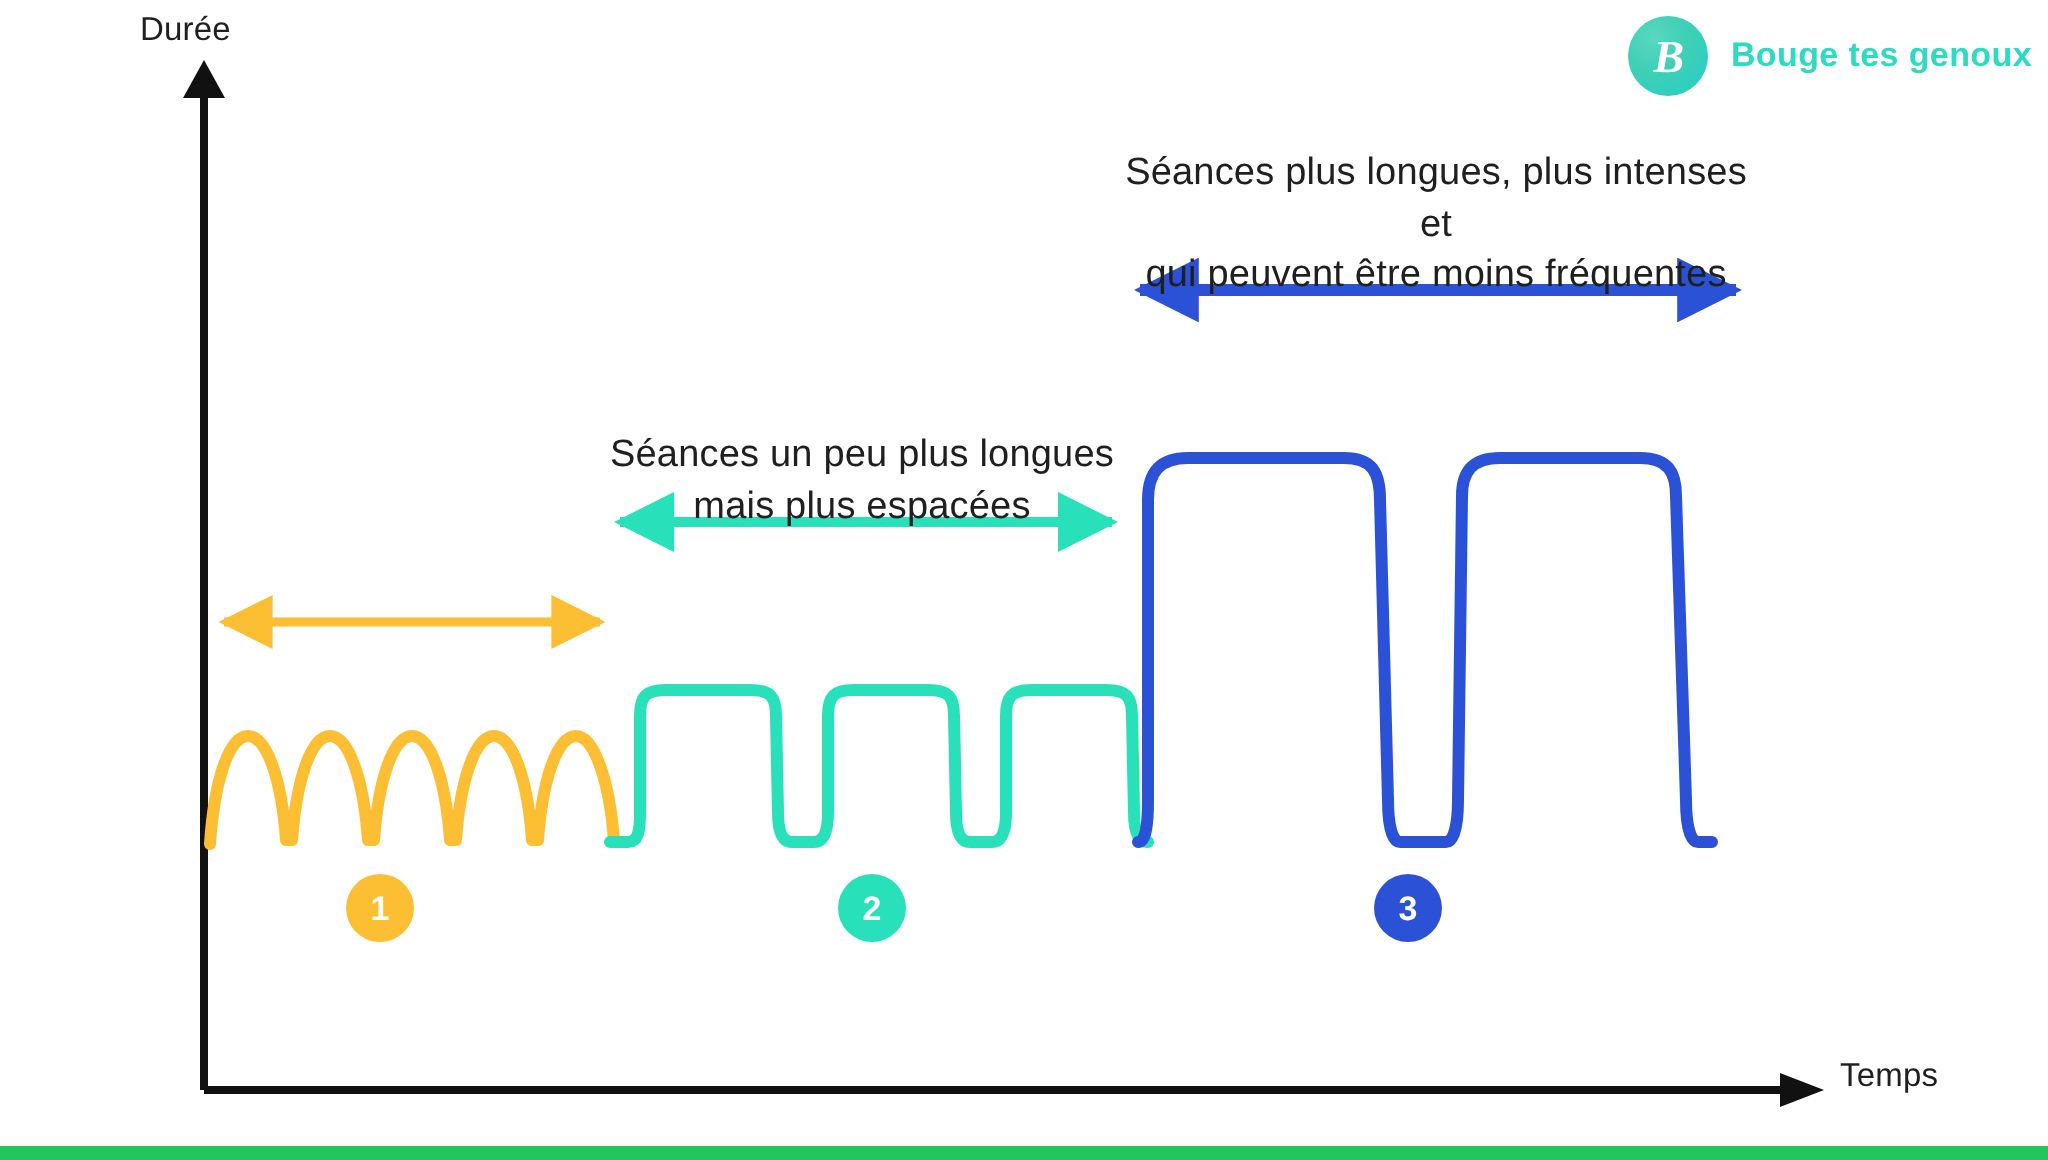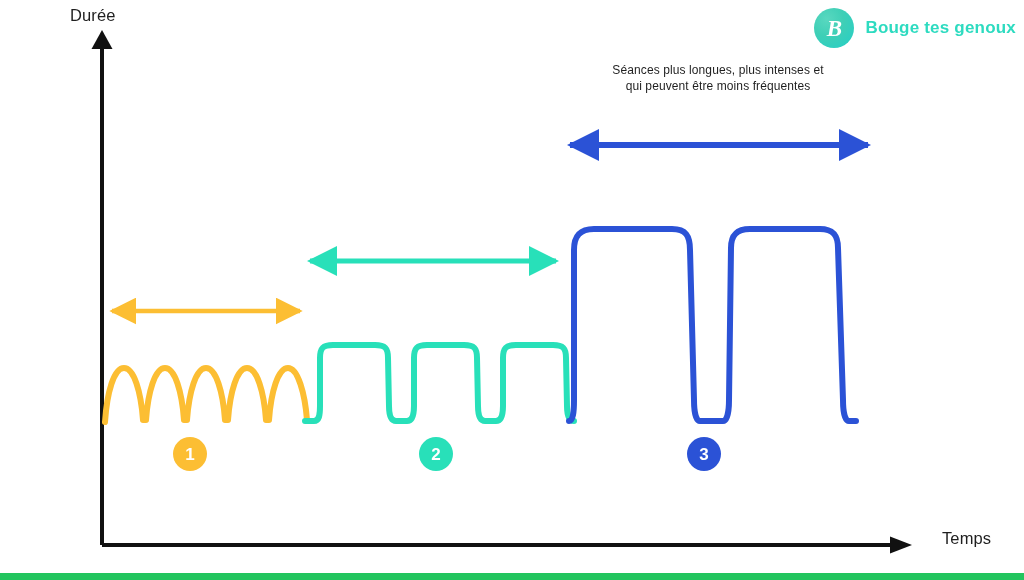--- a/index.html
+++ b/index.html
@@ -22,34 +22,35 @@
   #diagram-svg {
     position: absolute;
     left: 0;
     top: 0;
     width: 1024px;
     height: 580px;
   }
   .lbl {
     position: absolute;
     color: #1f1f1f;
-    font-size: 12px;
+    font-size: 19px;
     line-height: 1.35;
     text-align: center;
     white-space: pre-line;
     letter-spacing: 0.1px;
+    margin-top: 12px;
   }
   .axis-label {
     position: absolute;
     color: #1f1f1f;
     font-size: 16.5px;
     letter-spacing: 0.1px;
   }
   #y-axis-label { left: 70px; top: 6px; }
-  #x-axis-label { left: 920px; top: 529px; margin-left: 22px; }
+  #x-axis-label { left: 920px; top: 529px; }
 
   #text-phase-1 { left: 98px;  top: 255px; width: 200px; }
   #text-phase-2 { left: 300px; top: 203px; width: 262px; }
   #text-phase-3 { left: 553px; top: 62px;  width: 330px; }
 
   #brand {
     position: absolute;
     right: 8px;
     top: 8px;
     display: flex;
@@ -207,20 +208,22 @@
     </g>
 
     <g>
       <line x1="570" y1="145" x2="868" y2="145" stroke="#2B52D6" stroke-width="6" marker-start="url(#tail-blue)" marker-end="url(#head-blue)"></line>
     </g>
   </svg>
 
   <div class="axis-label" id="y-axis-label">Durée</div>
   <div class="axis-label" id="x-axis-label">Temps</div>
 
+  <div class="lbl" id="text-phase-2">Séances un peu plus longues
+mais plus espacées</div>
   <div class="lbl" id="text-phase-3">Séances plus longues, plus intenses et
 qui peuvent être moins fréquentes</div>
 
   <div class="badge" id="badge-1" style="background:#FCBE33">1</div>
   <div class="badge" id="badge-2" style="background:#28E0B9">2</div>
   <div class="badge" id="badge-3" style="background:#2B52D6">3</div>
 
   <div id="brand">
     <div id="brand-mark">B</div>
     <div id="brand-name">Bouge tes genoux</div>

